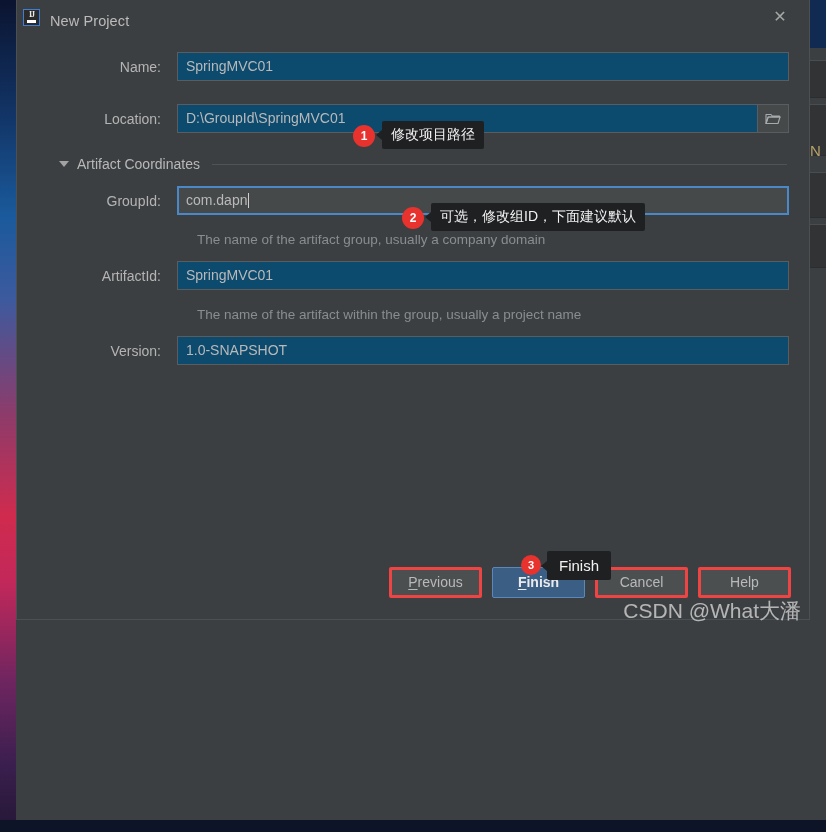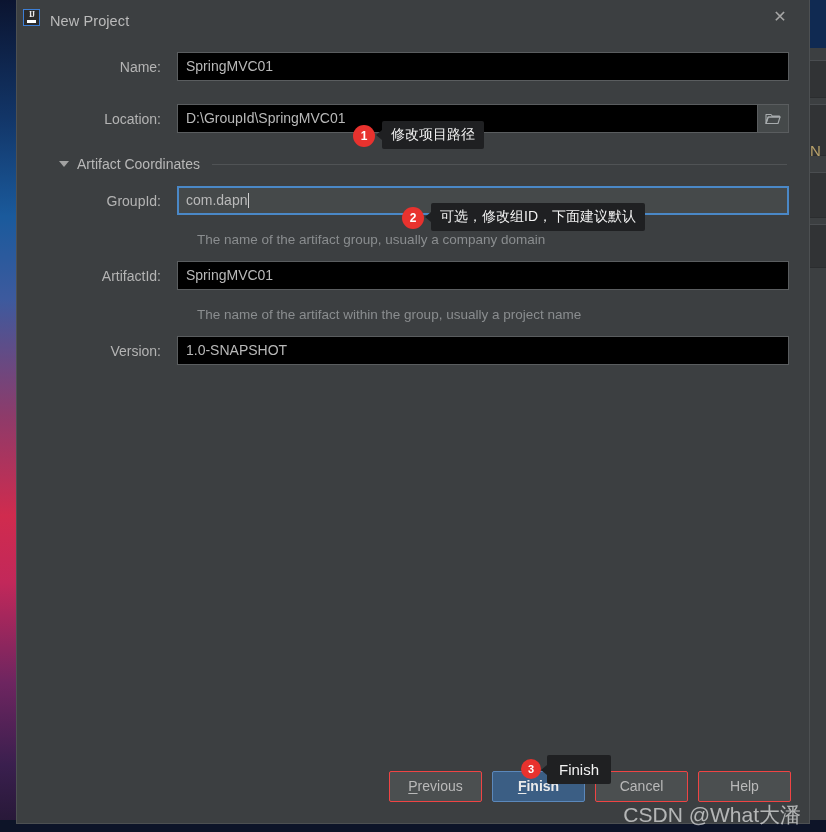--- a/index.html
+++ b/index.html
@@ -82,21 +82,21 @@
     height: 12px;
     background: #0d1428;
   }
 
   
   #dialog {
     position: absolute;
     left: 16px;
     top: 0;
     width: 794px;
-    height: 824px;
+    height: 620px;
     background: #3c3f41;
     border: 1px solid #4d5052;
     border-top: none;
     display: flex;
     flex-direction: column;
   }
 
   
   #titlebar {
     height: 34px;
@@ -168,21 +168,21 @@
     width: 140px;
     flex: 0 0 140px;
     text-align: right;
     padding-right: 16px;
     color: #b4b4b4;
     font-size: 14px;
   }
   .field {
     flex: 1 1 auto;
     height: 29px;
-    background: #000000;
+    background: #0c4a6e;
     border: 1px solid #5a5d5f;
     color: #b9b9b9;
     font-size: 14px;
     line-height: 27px;
     padding: 0 8px;
     white-space: nowrap;
     overflow: hidden;
   }
   .field.focused {
     border: 2px solid #4a88c7;
@@ -279,21 +279,21 @@
     display: flex;
     align-items: center;
     justify-content: flex-end;
     padding: 0 18px 14px 0;
     gap: 10px;
   }
   .btn {
     width: 93px;
     height: 31px;
     background: #4b4f50;
-    border: 1px solid #ef4444;
+    border: 3px solid #ef4444;
     color: #b9b9b9;
     font-size: 14px;
     display: flex;
     align-items: center;
     justify-content: center;
     border-radius: 2px;
   }
   .btn.primary {
     background: #3b5e84;
     border: 1px solid #5b88bb;

